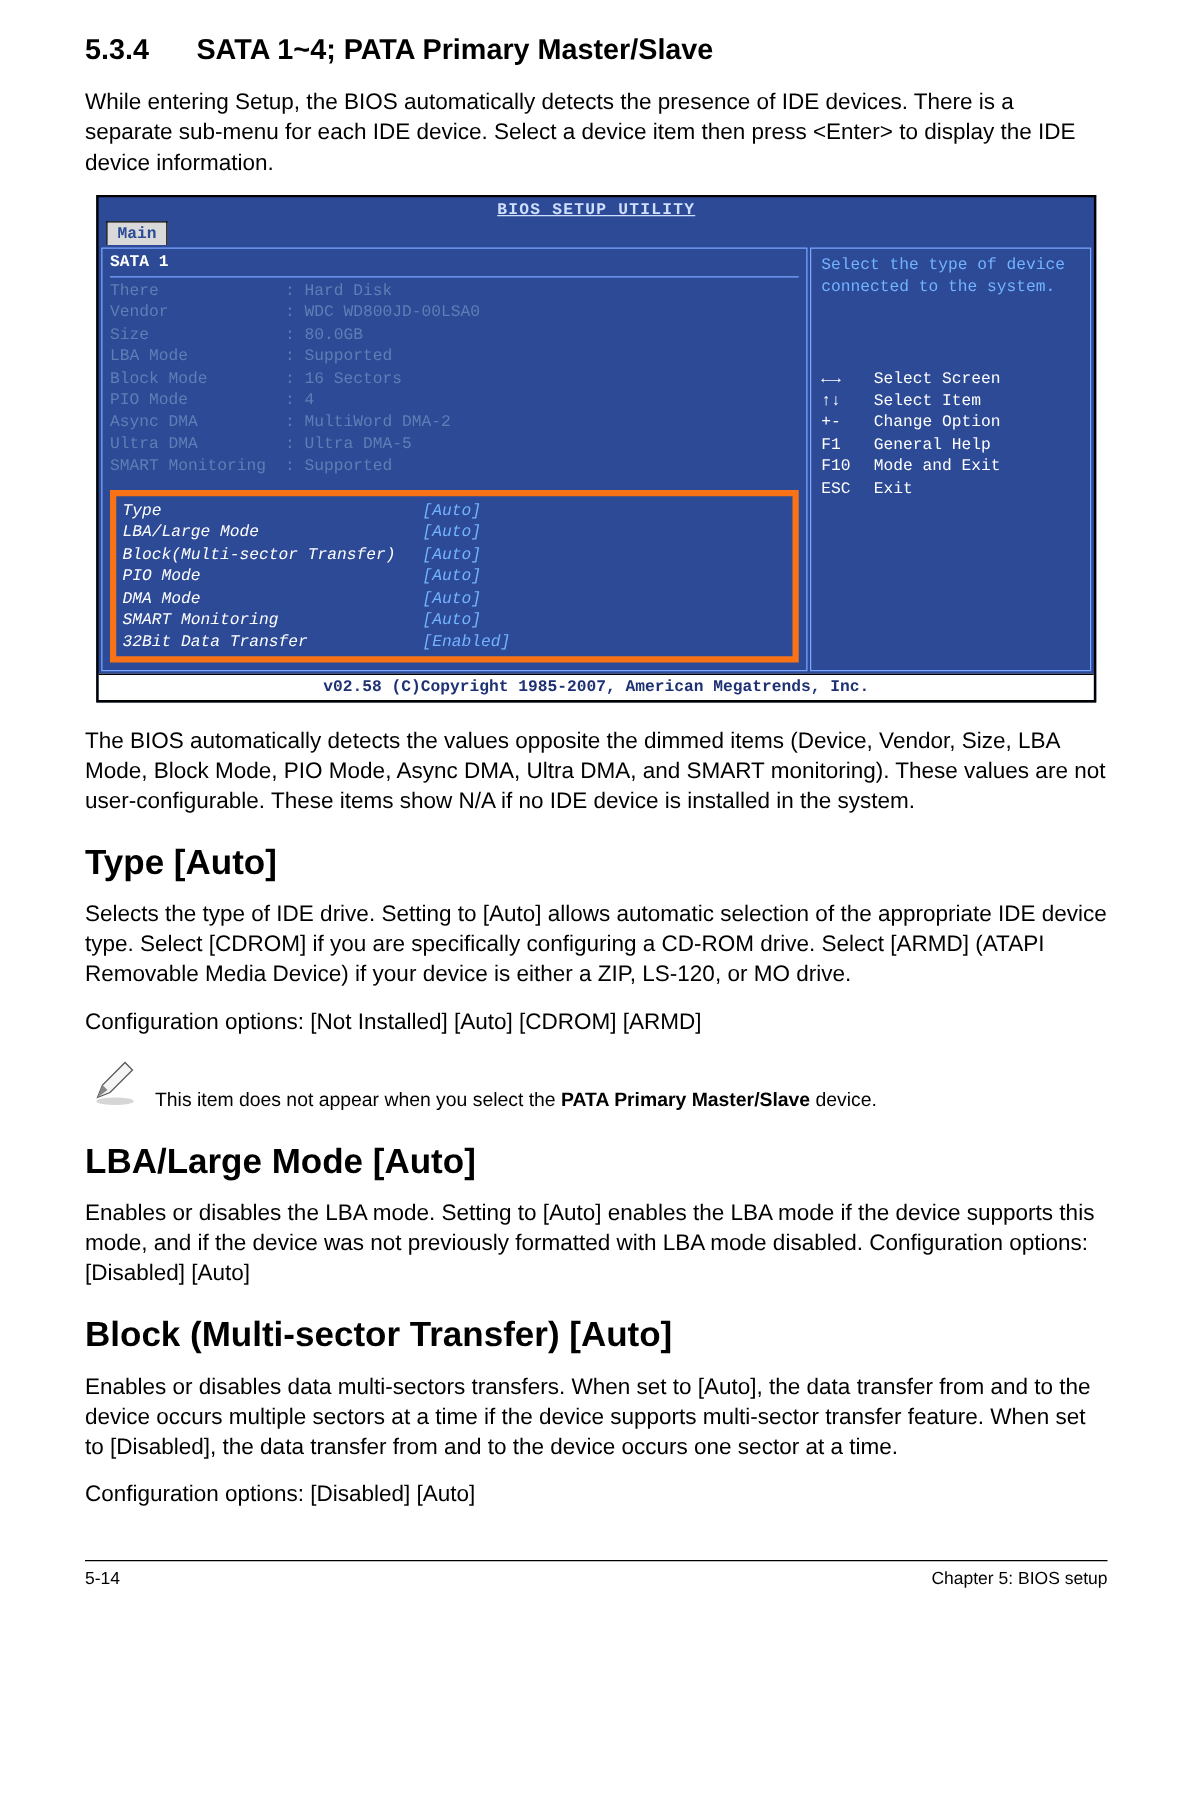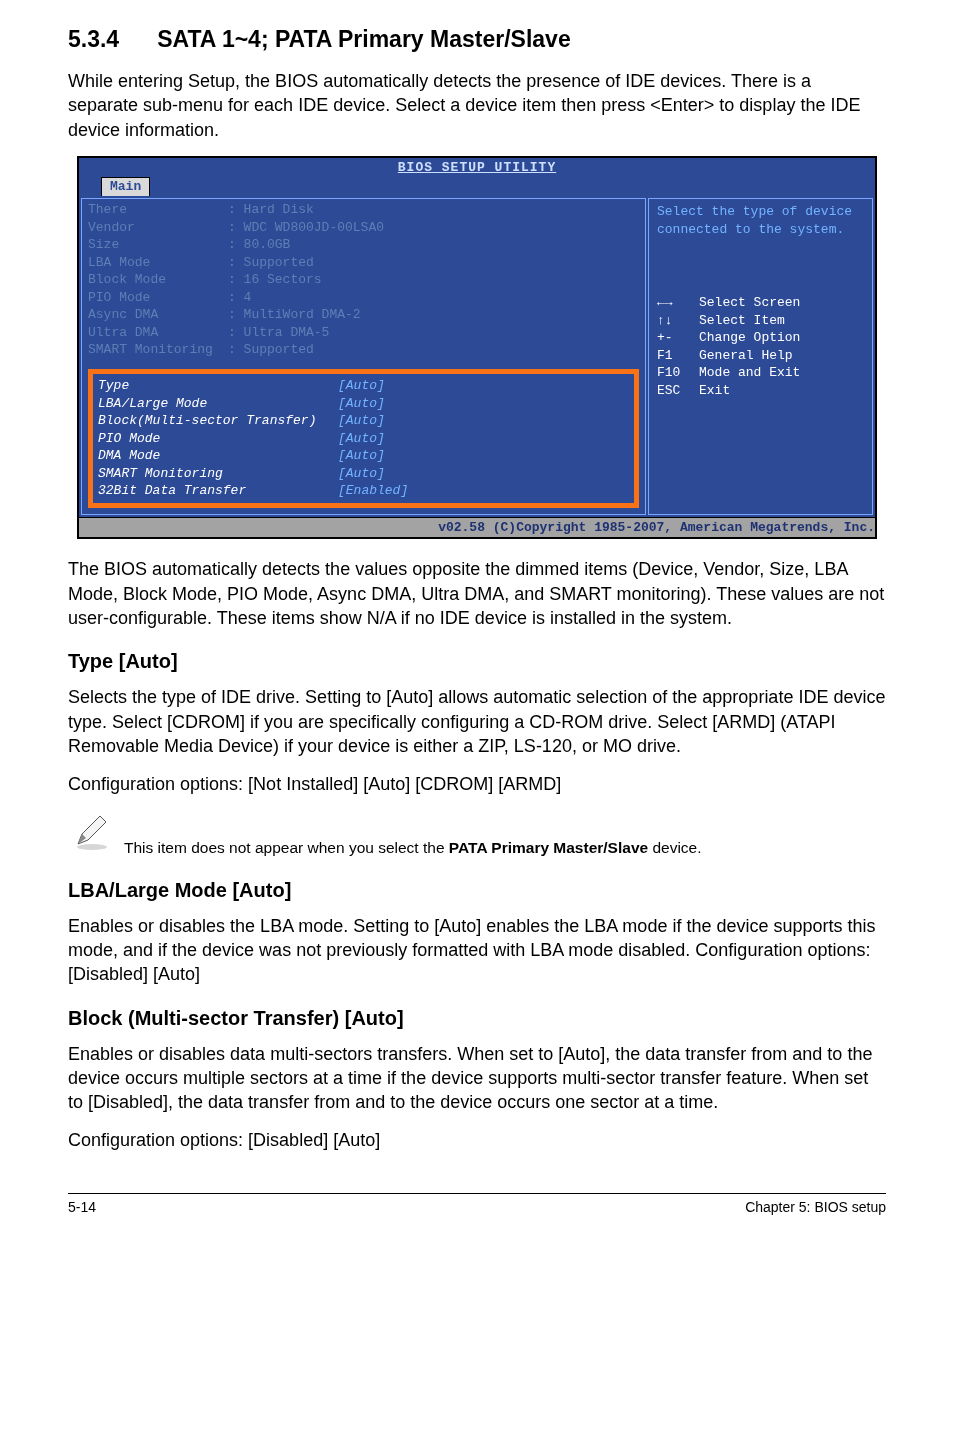--- a/index.html
+++ b/index.html
@@ -14,21 +14,21 @@
     font-size: 18px;
     line-height: 1.35;
   }
   h2.section-title {
     font-size: 23px;
     font-weight: bold;
     margin: 4px 0 14px 0;
   }
   h2.section-title .num { display: inline-block; margin-right: 38px; }
   p { margin: 0 0 14px 0; }
-  h3.sub { font-size: 20px; font-weight: bold; margin: 18px 0 10px 0; }
+  h3.sub { font-size: 28px; font-weight: bold; margin: 18px 0 10px 0; }
 
   
   .bios-box {
     width: 800px;
     margin: 10px auto 18px auto;
     border: 2px solid #000;
     background: #2c4a96;
     font-family: "Courier New", monospace;
     font-size: 13px;
     color: #dce6f7;
@@ -47,21 +47,21 @@
     padding: 0 4px;
   }
   .bios-tab {
     display: inline-block;
     background: #d9d9d9;
     color: #2c4a96;
     font-weight: bold;
     padding: 0 8px;
     border: 1px solid #000;
     border-bottom: none;
-    margin-left: 18px;
+    margin-left: 2px;
   }
   .bios-body {
     display: flex;
     background: #2c4a96;
   }
   .bios-left {
     flex: 1;
     background: #2c4a96;
     border: 1px solid #7aa6ff;
     margin: 2px;
@@ -85,23 +85,23 @@
   .kv-row { display: flex; }
   .kv-label { width: 140px; color: #5d7fb5; }
   .kv-value { color: #5d7fb5; }
   .cfg-row { display: flex; }
   .cfg-label { width: 240px; color: #fff; }
   .cfg-value { color: #74b3ff; }
   .help-block { margin-top: 56px; }
   .help-row { display: flex; color: #fff; }
   .help-key { width: 42px; }
   .bios-copyright {
-    background: #a3a3a3;
+    background: #ffffff;
     color: #1d3173;
-    text-align: right;
+    text-align: center;
     font-weight: bold;
     padding: 1px 0;
     border-top: 1px solid #000;
   }
 
   
   .note-row { display: flex; align-items: flex-end; margin: 8px 0 10px 0; }
   .note-icon { flex: 0 0 56px; padding: 2px 0 0 4px; }
   .note-text { flex: 1; font-size: 15.5px; line-height: 1.35; padding-top: 2px; }
 
@@ -116,20 +116,21 @@
 
 <p>While entering Setup, the BIOS automatically detects the presence of IDE devices. There is a separate sub-menu for each IDE device. Select a device item then press &lt;Enter&gt; to display the IDE device information.</p>
 
 <div class="bios-box">
   <div class="bios-titlebar">BIOS SETUP UTILITY</div>
   <div class="bios-tabrow">
     <span class="bios-tab">Main</span>
   </div>
   <div class="bios-body">
     <div class="bios-left">
+      <div class="bios-section-header">SATA 1</div>
 
       <div class="kv-row">
           <span class="kv-label">There</span>
           <span class="kv-value">: Hard Disk</span>
         </div>
       <div class="kv-row">
           <span class="kv-label">Vendor</span>
           <span class="kv-value">: WDC WD800JD-00LSA0</span>
         </div>
       <div class="kv-row">

